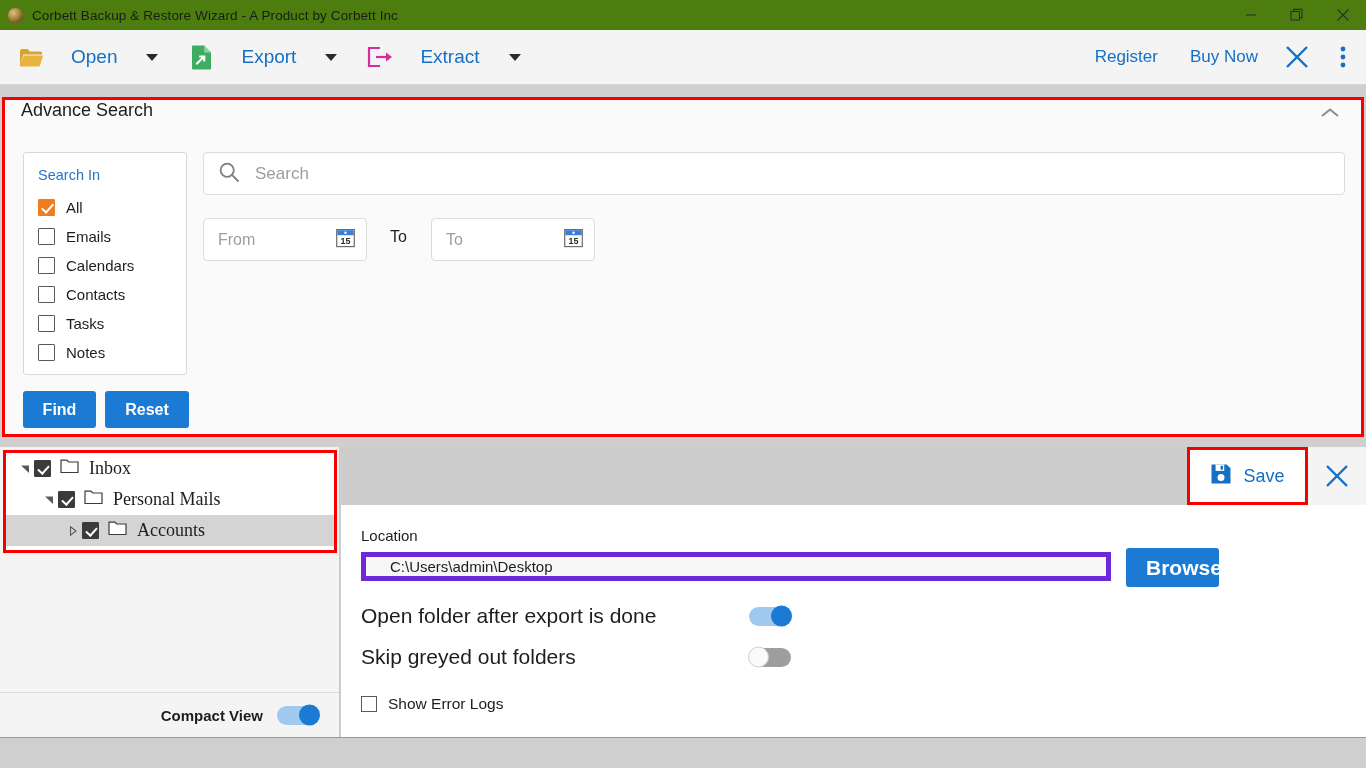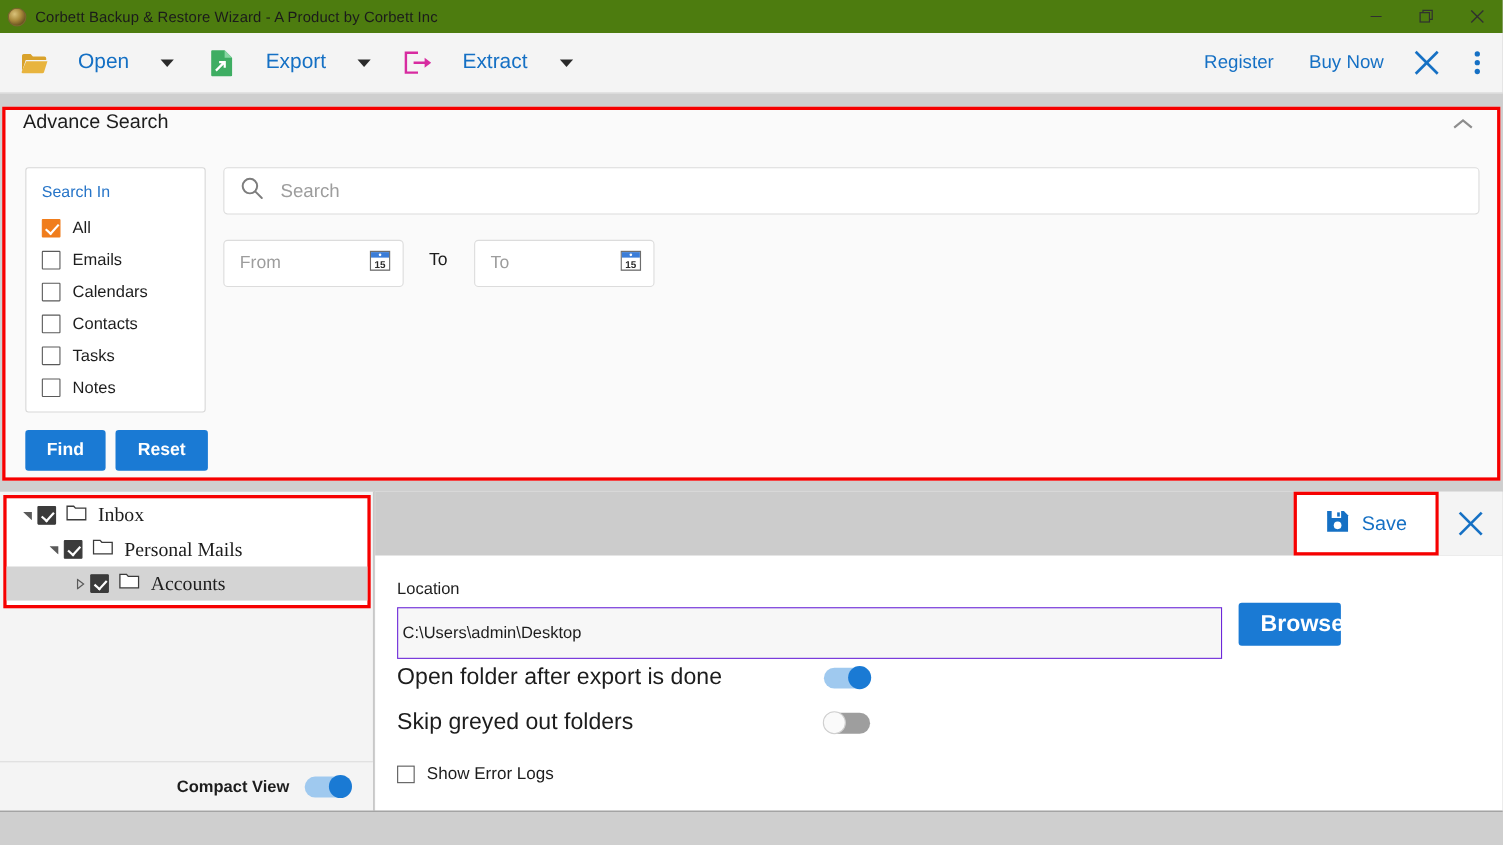--- a/index.html
+++ b/index.html
@@ -191,35 +191,35 @@
   #right-panel {
     position: absolute; left: 341px; top: 447px; width: 1025px; height: 290px;
     background: #ffffff;
   }
   #right-header {
     position: absolute; left: 0; top: 0; width: 100%; height: 58px;
     background: #cccccc; display: flex; align-items: center; justify-content: flex-end;
   }
   #save-red {
     border: 3px solid #f60000; background: #ffffff;
-    height: 58px; width: 132px;
+    height: 58px; width: 121px;
     display: flex; align-items: center; justify-content: center; cursor: default;
   }
   #save-label { font-size: 18px; color: #1570c4; margin-left: 11px; }
   #panel-close {
     width: 58px; height: 58px; background: #f4f4f4;
     display: flex; align-items: center; justify-content: center; cursor: default;
   }
 
   #loc-label { position: absolute; left: 20px; top: 80px; font-size: 15px; color: #1d1d1d; }
   #loc-input {
-    position: absolute; left: 20px; top: 105px; width: 750px; height: 47px;
-    border: 1px solid #6d28d9; background: #f7f7f7;
+    position: absolute; left: 20px; top: 105px; width: 750px; height: 29px;
+    border: 5px solid #6d28d9; background: #f7f7f7;
     font-family: "Liberation Sans", sans-serif; font-size: 15px; color: #1d1d1d;
-    padding-left: 4px; outline: none;
+    padding-left: 24px; outline: none;
   }
   #browse-btn {
     position: absolute; left: 785px; top: 101px; width: 93px; height: 39px;
     font-size: 21px;
     padding-left: 20px;
   }
 
   .optrow {
     position: absolute; left: 20px; width: 430px; height: 26px;
     display: flex; align-items: center;

